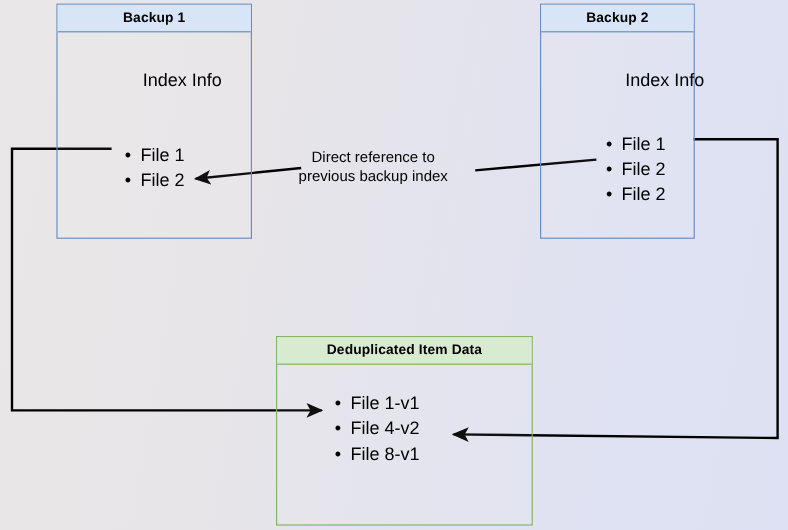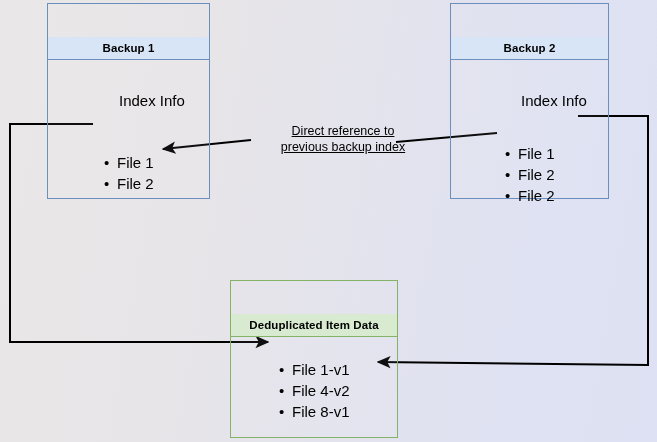--- a/index.html
+++ b/index.html
@@ -34,21 +34,20 @@
   .node .title {
     box-sizing: border-box;
     width: 100%;
     text-align: center;
     font-weight: bold;
     font-size: 11.5px;
     line-height: 22px;
     height: 23px;
     color: #000000;
     letter-spacing: 0.1px;
-    margin-top: 33px;
   }
   .node .body {
     box-sizing: border-box;
     flex: 1 1 auto;
     position: relative;
   }
   
   .node.blue {
     border: 1.6px solid #6c8ebf;
     background: transparent;
@@ -134,39 +133,39 @@
     <div class="title">Backup 1</div>
     <div class="body">
       <div class="index-label" style="left:25px; top:32px;">Index Info</div>
       <ul class="filelist" style="left:53px; top:92px;">
         <li>File 1</li>
         <li>File 2</li>
       </ul>
     </div>
   </div>
 
-  <div class="node blue" style="left:450px; top:3px; width:159px; height:196px;">
+  <div class="node blue" style="left:450px; top:3px; width:129px; height:196px;">
     <div class="title">Backup 2</div>
     <div class="body">
       <div class="index-label" style="left:24px; top:32px;">Index Info</div>
       <ul class="filelist" style="left:51px; top:83px;">
         <li>File 1</li>
         <li>File 2</li>
         <li>File 2</li>
       </ul>
     </div>
   </div>
 
-  <div class="node green" style="left:230px; top:280px; width:168px; height:158px;">
+  <div class="node green" style="left:230px; top:280px; width:214px; height:158px;">
     <div class="title">Deduplicated Item Data</div>
     <div class="body">
       <ul class="filelist" style="left:45px; top:22px;">
         <li>File 1-v1</li>
         <li>File 4-v2</li>
         <li>File 8-v1</li>
       </ul>
     </div>
   </div>
 
-  <div class="edge-label" style="left:270px; top:123px; width:146px;text-decoration:underline;">Direct reference to
+  <div class="edge-label" style="left:238px; top:123px; width:146px;">Direct reference to
 previous backup index</div>
 
 </div>
 
 </body></html>

